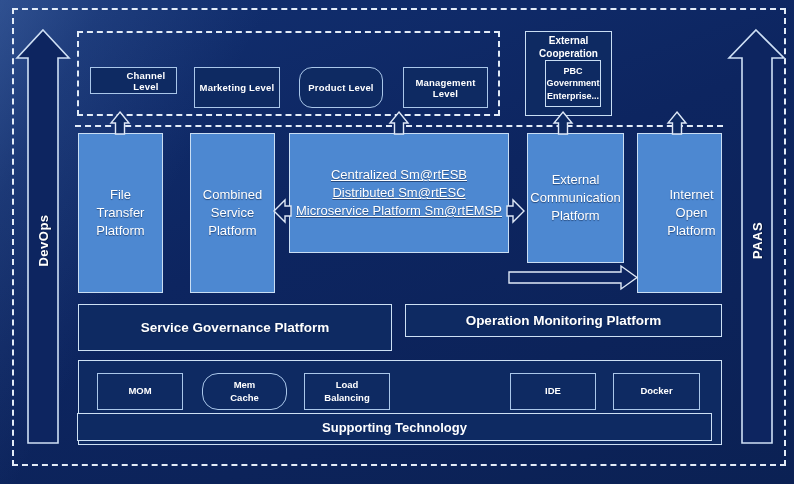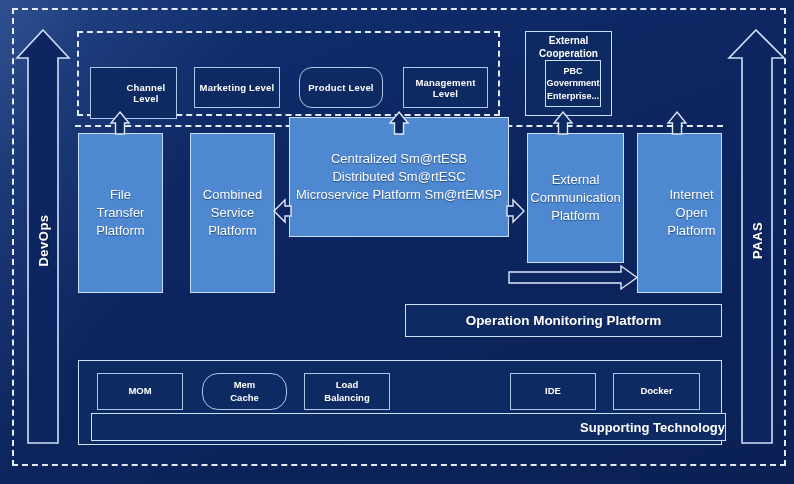--- a/index.html
+++ b/index.html
@@ -39,21 +39,21 @@
 </style>
 </head>
 <body>
 
 <div id="stage">
 
   <div class="abs dashed-rect" style="left:12px;top:8px;width:774px;height:458px;"></div>
 
   <div class="abs dashed-rect" style="left:77px;top:31px;width:423px;height:85px;"></div>
 
-  <div class="abs box-dark" style="left:90px;top:67px;width:87px;height:52px;padding-left:25px;">
+  <div class="abs box-dark" style="left:90px;top:67px;width:87px;height:27px;padding-left:25px;">
     <span class="lvl-label">Channel Level</span>
   </div>
   <div class="abs box-dark" style="left:194px;top:67px;width:86px;height:41px;">
     <span class="lvl-label">Marketing Level</span>
   </div>
   <div class="abs box-dark" style="left:299px;top:67px;width:84px;height:41px;border-radius:13px;">
     <span class="lvl-label">Product Level</span>
   </div>
   <div class="abs box-dark" style="left:403px;top:67px;width:85px;height:41px;">
     <span class="lvl-label">Management Level</span>
@@ -74,36 +74,39 @@
   <div class="abs box-light" style="left:78px;top:133px;width:85px;height:160px;">
     <span class="plat-label pre">File
 Transfer
 Platform</span>
   </div>
   <div class="abs box-light" style="left:190px;top:133px;width:85px;height:160px;">
     <span class="plat-label pre">Combined
 Service
 Platform</span>
   </div>
-  <div class="abs box-light" style="left:289px;top:117px;width:220px;height:120px;">
+  <div class="abs box-light" style="left:289px;top:133px;width:220px;height:120px;text-decoration:underline;">
     <span class="plat-label pre">Centralized Sm@rtESB
 Distributed Sm@rtESC
 Microservice Platform Sm@rtEMSP</span>
   </div>
   <div class="abs box-light" style="left:527px;top:133px;width:97px;height:130px;">
     <span class="plat-label pre">External
 Communication
 Platform</span>
   </div>
   <div class="abs box-light" style="left:637px;top:133px;width:85px;height:160px;padding-left:24px;">
     <span class="plat-label pre">Internet
 Open
 Platform</span>
   </div>
 
+  <div class="abs box-dark" style="left:78px;top:304px;width:314px;height:47px;border-color:#cde0f4;">
+    <span class="gov-label">Service Governance Platform</span>
+  </div>
   <div class="abs box-dark" style="left:405px;top:304px;width:317px;height:33px;border-color:#cde0f4;">
     <span class="gov-label">Operation Monitoring Platform</span>
   </div>
 
   <div class="abs" style="left:78px;top:360px;width:644px;height:85px;background:#0e2a62;border:1.5px solid #cde0f4;"></div>
 
   <div class="abs box-dark" style="left:97px;top:373px;width:86px;height:37px;">
     <span class="tech-label pre">MOM</span>
   </div>
   <div class="abs box-dark" style="left:202px;top:373px;width:85px;height:37px;border-radius:16px;">
@@ -114,21 +117,21 @@
     <span class="tech-label pre">Load
 Balancing</span>
   </div>
   <div class="abs box-dark" style="left:510px;top:373px;width:86px;height:37px;">
     <span class="tech-label pre">IDE</span>
   </div>
   <div class="abs box-dark" style="left:613px;top:373px;width:87px;height:37px;">
     <span class="tech-label pre">Docker</span>
   </div>
 
-  <div class="abs box-dark" style="left:91px;top:413px;width:635px;height:28px;border-color:#cde0f4;justify-content:flex-end;">
+  <div class="abs box-dark" style="left:77px;top:413px;width:635px;height:28px;border-color:#cde0f4;">
     <span class="bar-label">Supporting Technology</span>
   </div>
 
   <svg class="abs" style="left:0;top:0;" width="794" height="484" viewBox="0 0 794 484">
 
     <polygon points="43,30 69,58 58,58 58,443 28,443 28,58 17,58" fill="#0d2560" stroke="#cfe0f5" stroke-width="1.6"></polygon>
     <polygon points="756,30 784,58 772,58 772,443 742,443 742,58 729,58" fill="#0d2560" stroke="#cfe0f5" stroke-width="1.6"></polygon>
 
     <polygon points="120,112 129,123 124.5,123 124.5,134 115.5,134 115.5,123 111,123" fill="#0e2a62" stroke="#dfe9f7" stroke-width="1.4"></polygon>
     <polygon points="399,112 408,123 403.5,123 403.5,134 394.5,134 394.5,123 390,123" fill="#0e2a62" stroke="#dfe9f7" stroke-width="1.4"></polygon>

